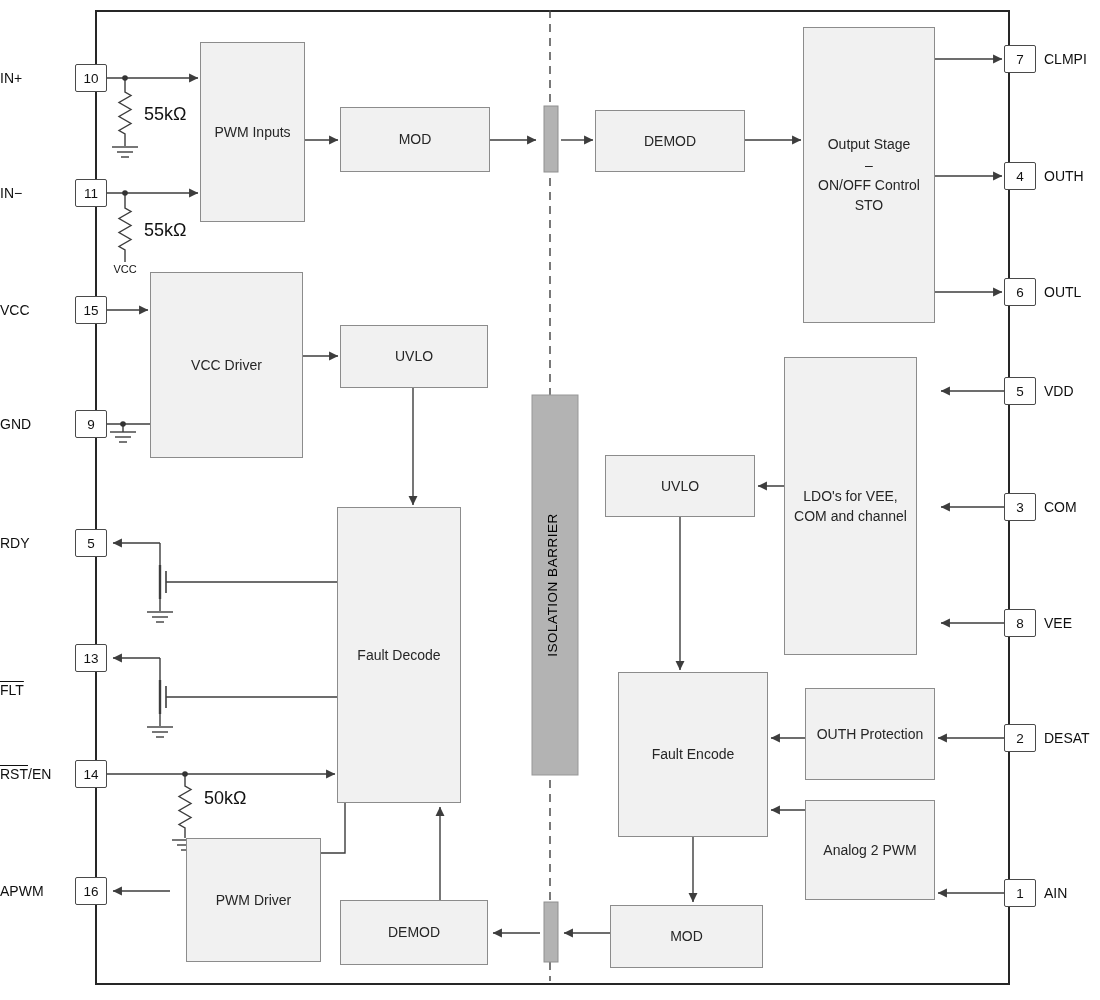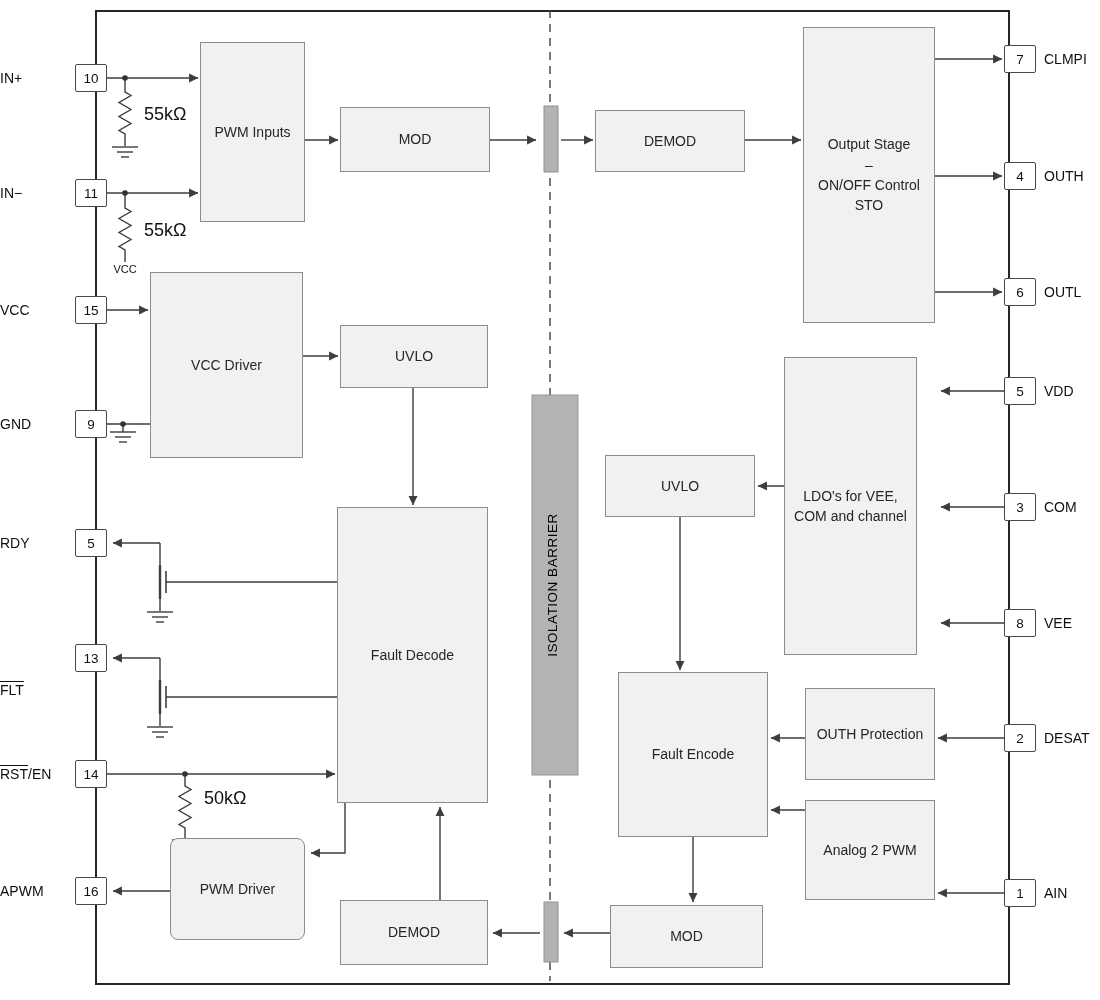--- a/index.html
+++ b/index.html
@@ -164,40 +164,40 @@
     <span>–</span>
     <span>ON/OFF Control</span>
     <span>STO</span>
   </div>
   <div class="block" style="left:150px; top:272px; width:153px; height:186px;">
     <span>VCC Driver</span>
   </div>
   <div class="block" style="left:340px; top:325px; width:148px; height:63px;">
     <span>UVLO</span>
   </div>
-  <div class="block" style="left:337px; top:507px; width:151px; height:296px;">
+  <div class="block" style="left:337px; top:507px; width:124px; height:296px;">
     <span>Fault Decode</span>
   </div>
   <div class="block" style="left:605px; top:455px; width:150px; height:62px;">
     <span>UVLO</span>
   </div>
   <div class="block" style="left:784px; top:357px; width:133px; height:298px;">
     <span>LDO's for VEE,</span>
     <span>COM and channel</span>
   </div>
   <div class="block" style="left:618px; top:672px; width:150px; height:165px;">
     <span>Fault Encode</span>
   </div>
   <div class="block" style="left:805px; top:688px; width:130px; height:92px;">
     <span>OUTH Protection</span>
   </div>
   <div class="block" style="left:805px; top:800px; width:130px; height:100px;">
     <span>Analog 2 PWM</span>
   </div>
-  <div class="block" style="left:170px; top:838px; width:135px; height:102px;border-radius:8px;">
+  <div class="block" style="left:186px; top:838px; width:135px; height:124px;">
     <span>PWM Driver</span>
   </div>
   <div class="block" style="left:340px; top:900px; width:148px; height:65px;">
     <span>DEMOD</span>
   </div>
   <div class="block" style="left:610px; top:905px; width:153px; height:63px;">
     <span>MOD</span>
   </div>
 
   <div class="isolabel">ISOLATION BARRIER</div>

